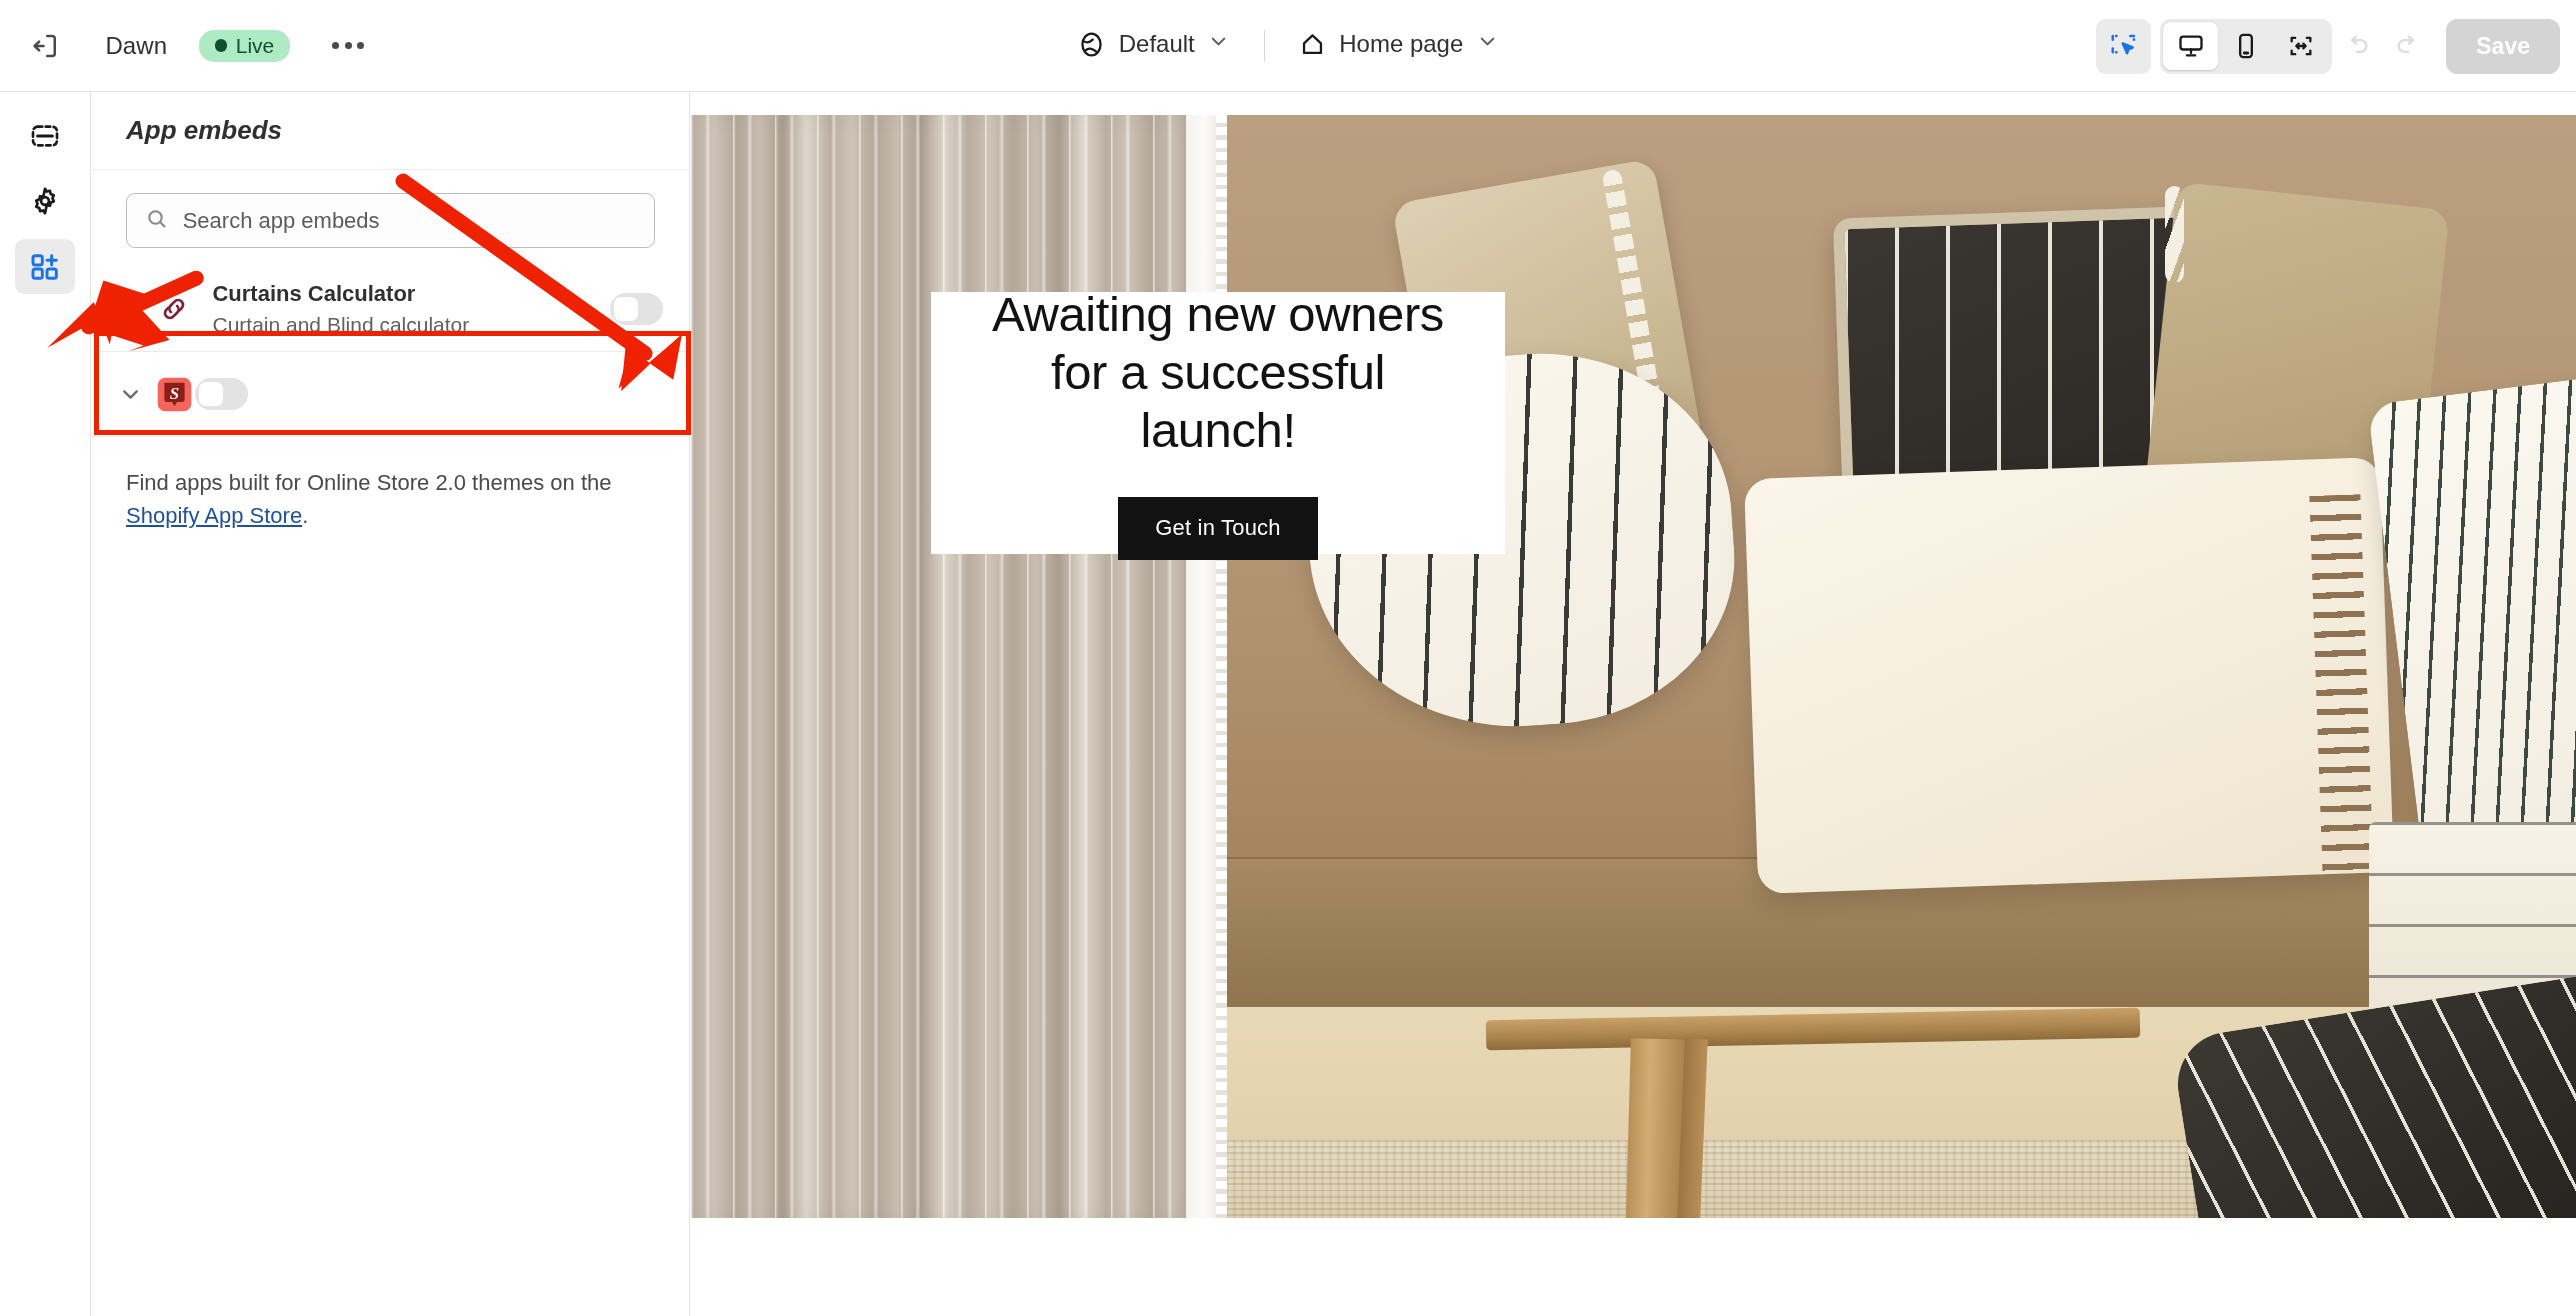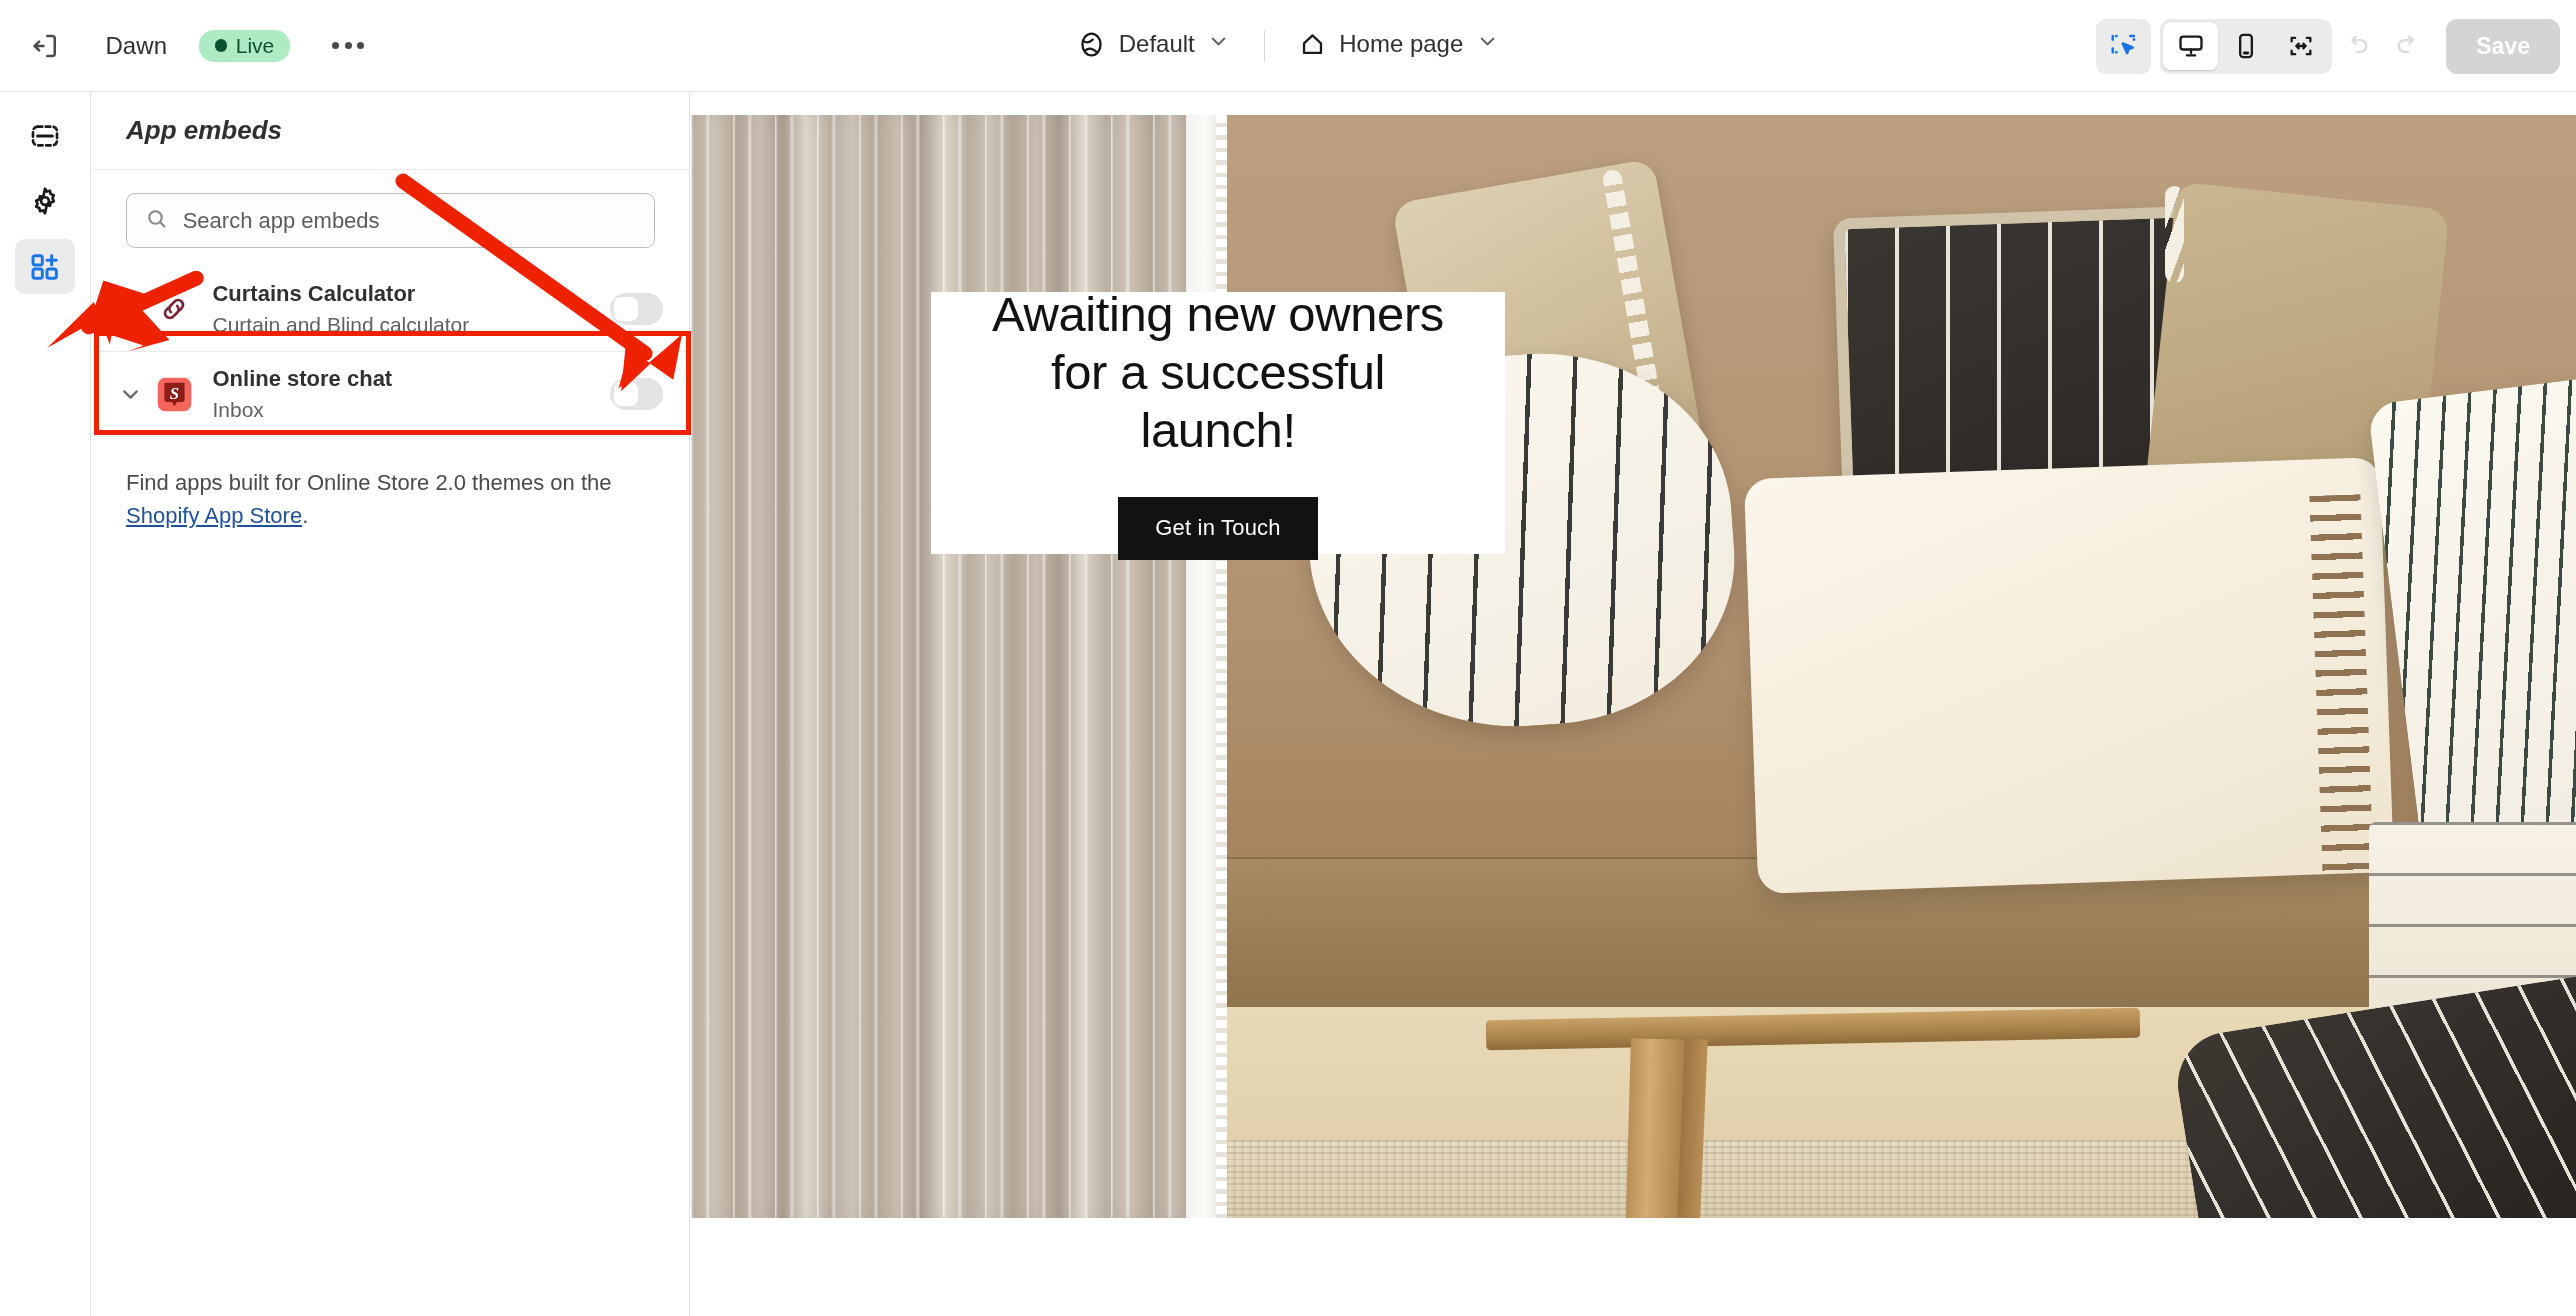--- a/index.html
+++ b/index.html
@@ -498,24 +498,20 @@
             <path d="m6 9 6 6 6-6"></path>
           </svg>
       </span>
       <span class="embed-icon">
         <svg width="37" height="37" viewBox="0 0 44 44">
           <rect x="2" y="2" width="40" height="40" rx="9" fill="#f4655c"></rect>
           <path d="M10 8h24v20a3 3 0 0 1-3 3h-6l-3 5-3-5h-6a3 3 0 0 1-3-3z" fill="#8c1d18"></path>
           <text x="22" y="27" font-family="Liberation Serif, serif" font-size="20" font-style="italic" font-weight="700" fill="#ffffff" text-anchor="middle">S</text>
         </svg>
       </span>
-      <span class="embed-txt">
-        <span class="embed-name">Online store chat</span>
-        <span class="embed-sub" style="display:block;">Inbox</span>
-      </span>
       <span class="toggle">
         <span class="knob"></span>
       </span>
     </div>
 
   </div>
 
   <div class="panel-foot">
     <div class="foot-txt">
       <span>Find apps built for Online Store 2.0 themes on the </span><span class="foot-link">Shopify App Store</span><span>.</span>

